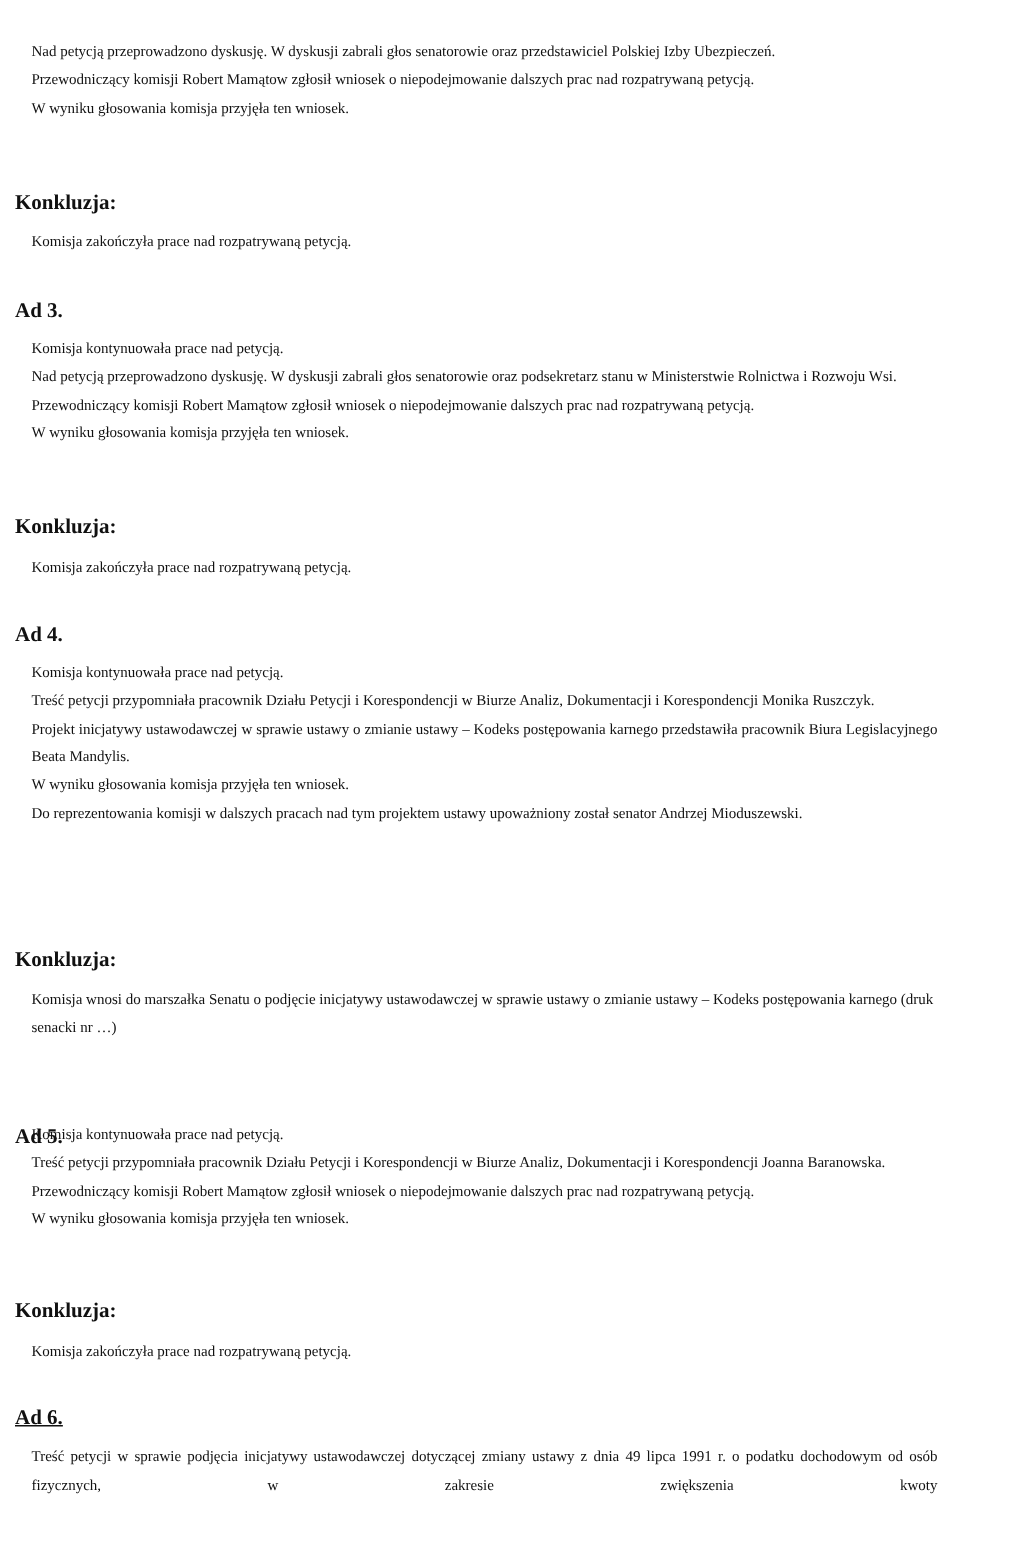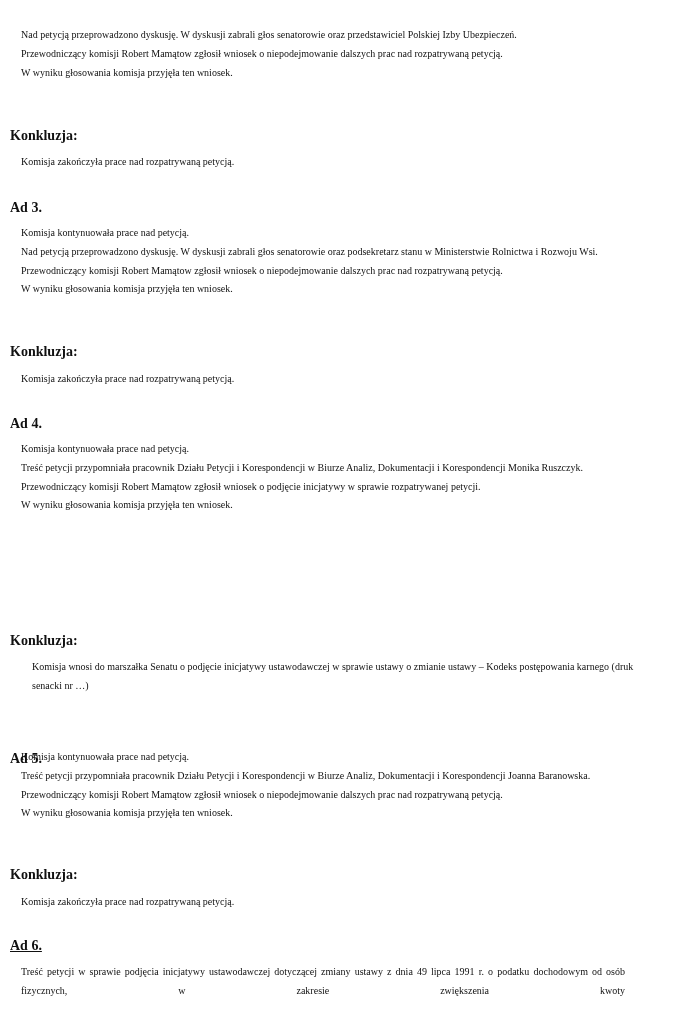--- a/index.html
+++ b/index.html
@@ -67,25 +67,26 @@
   </div>
   <div class="heading" style="top:343px;">Konkluzja:</div>
   <div class="block" style="top:370px;">
     <p>Komisja zakończyła prace nad rozpatrywaną petycją.</p>
   </div>
 
   <div class="heading" style="top:415px;">Ad 4.</div>
   <div class="block" style="top:440px;">
     <p>Komisja kontynuowała prace nad petycją.</p>
     <p>Treść petycji przypomniała pracownik Działu Petycji i Korespondencji w Biurze Analiz, Dokumentacji i Korespondencji Monika Ruszczyk.</p>
-    <p>Przewodniczący komisji Robert Mamątow zgłosił wniosek o podjęcie inicjatywy w sprawie rozpatrywanej petycji.</p>
+    <p>Projekt inicjatywy ustawodawczej w sprawie ustawy o zmianie ustawy – Kodeks postępowania karnego przedstawiła pracownik Biura Legislacyjnego Beata Mandylis.</p>
     <p>W wyniku głosowania komisja przyjęła ten wniosek.</p>
+    <p>Do reprezentowania komisji w dalszych pracach nad tym projektem ustawy upoważniony został senator Andrzej Mioduszewski.</p>
   </div>
   <div class="heading" style="top:632px;">Konkluzja:</div>
-  <div class="block" style="top:658px;margin-left:11px;">
+  <div class="block" style="top:658px;">
     <p class="last-left">Komisja wnosi do marszałka Senatu o podjęcie inicjatywy ustawodawczej w sprawie ustawy o zmianie ustawy – Kodeks postępowania karnego (druk senacki nr …)</p>
   </div>
 
   <div class="heading" style="top:722px;margin-top:28px;">Ad 5.</div>
   <div class="block" style="top:748px;">
     <p>Komisja kontynuowała prace nad petycją.</p>
     <p>Treść petycji przypomniała pracownik Działu Petycji i Korespondencji w Biurze Analiz, Dokumentacji i Korespondencji Joanna Baranowska.</p>
     <p>Przewodniczący komisji Robert Mamątow zgłosił wniosek o niepodejmowanie dalszych prac nad rozpatrywaną petycją.</p>
     <p>W wyniku głosowania komisja przyjęła ten wniosek.</p>
   </div>

